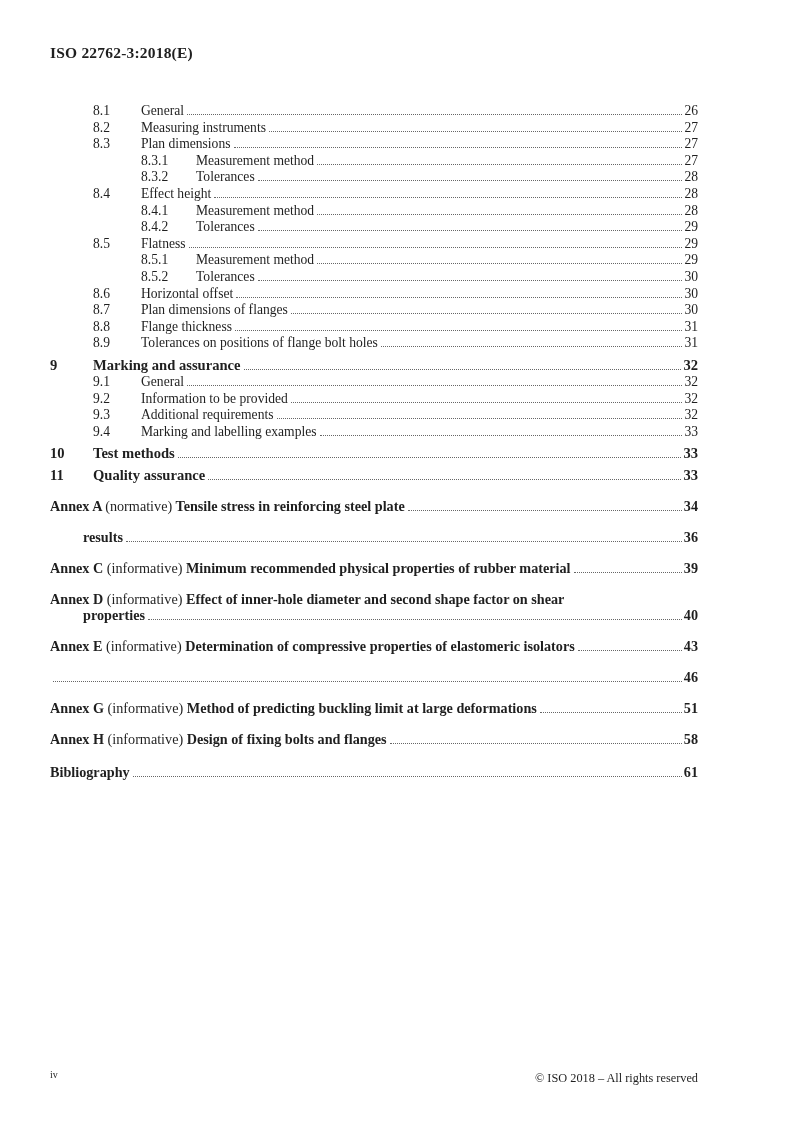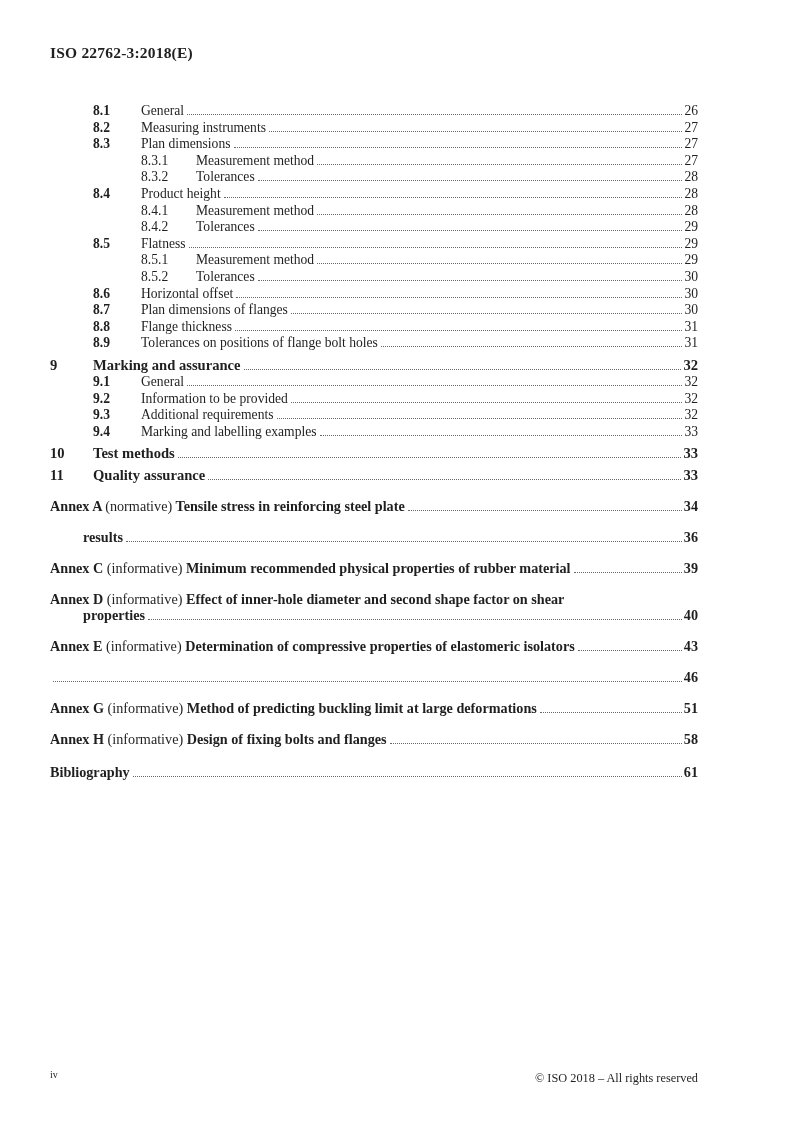--- a/index.html
+++ b/index.html
@@ -14,21 +14,21 @@
   }
   .sheet { position: absolute; inset: 0; }
   .doc-header {
     position: absolute; left: 50px; top: 44px;
     font-size: 15.5px; font-weight: bold; letter-spacing: 0.2px;
   }
   .toc { position: absolute; left: 50px; top: 103px; width: 648px; }
 
   .row { display: flex; align-items: baseline; }
   .lvl2, .lvl3 { font-size: 13.6px; line-height: 16.6px; }
-  .lvl2 .num { flex: 0 0 91px;  padding-left: 43px; font-weight: bold; }
+  .lvl2 .num { flex: 0 0 91px;  padding-left: 43px; }
   .lvl3 .num { flex: 0 0 146px; padding-left: 91px; }
   .lvl1 { font-weight: bold; font-size: 14.6px; line-height: 18px; margin-top: 4px; }
   .lvl1 .num { flex: 0 0 43px; }
   .title { flex: 0 1 auto; white-space: nowrap; }
   .leader {
     flex: 1 1 10px; min-width: 8px;
     border-bottom: 1.4px dotted #666666;
     margin: 0 2px 3px 3px;
   }
   .pg { flex: 0 0 auto; white-space: nowrap; }
@@ -76,21 +76,21 @@
         <span class="pg">27</span>
     </div>
     <div class="row lvl3">
       <span class="num">8.3.2</span>
         <span class="title">Tolerances</span>
         <span class="leader"></span>
         <span class="pg">28</span>
     </div>
     <div class="row lvl2">
       <span class="num">8.4</span>
-        <span class="title">Product height</span>
+        <span class="title">Effect height</span>
         <span class="leader"></span>
         <span class="pg">28</span>
     </div>
     <div class="row lvl3">
       <span class="num">8.4.1</span>
         <span class="title">Measurement method</span>
         <span class="leader"></span>
         <span class="pg">28</span>
     </div>
     <div class="row lvl3">

